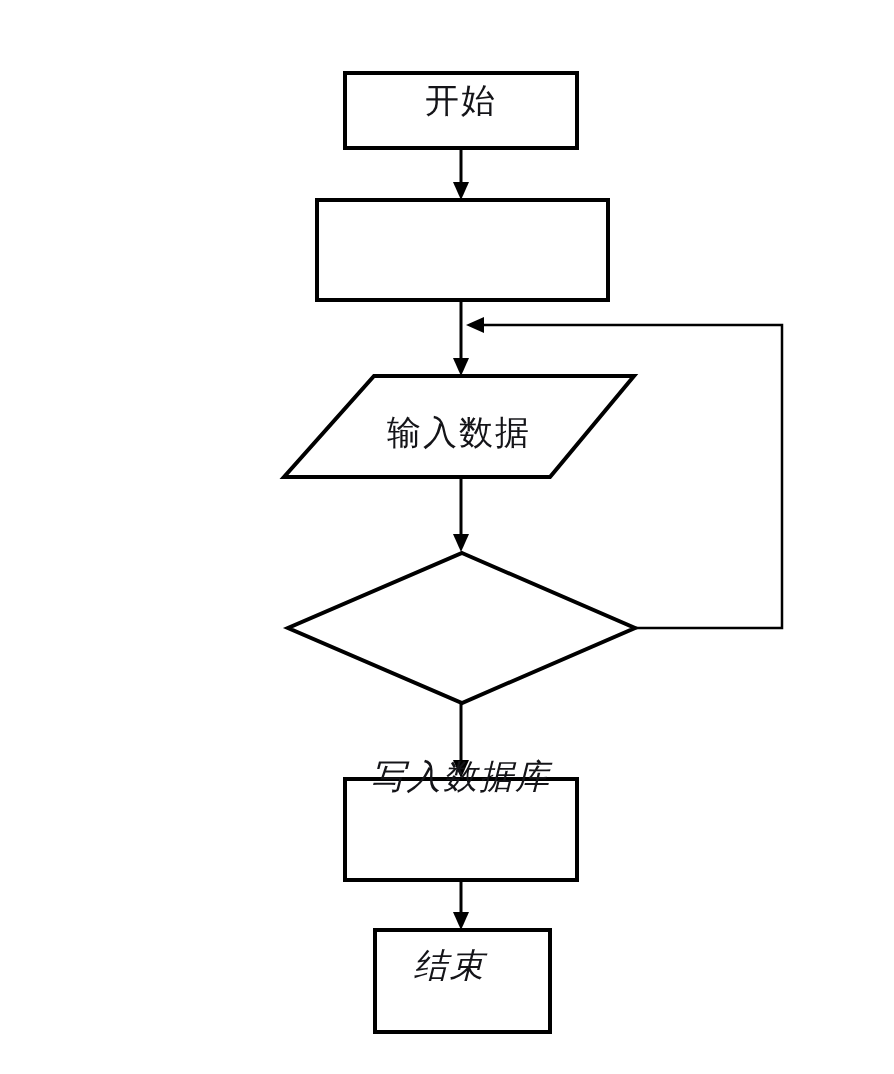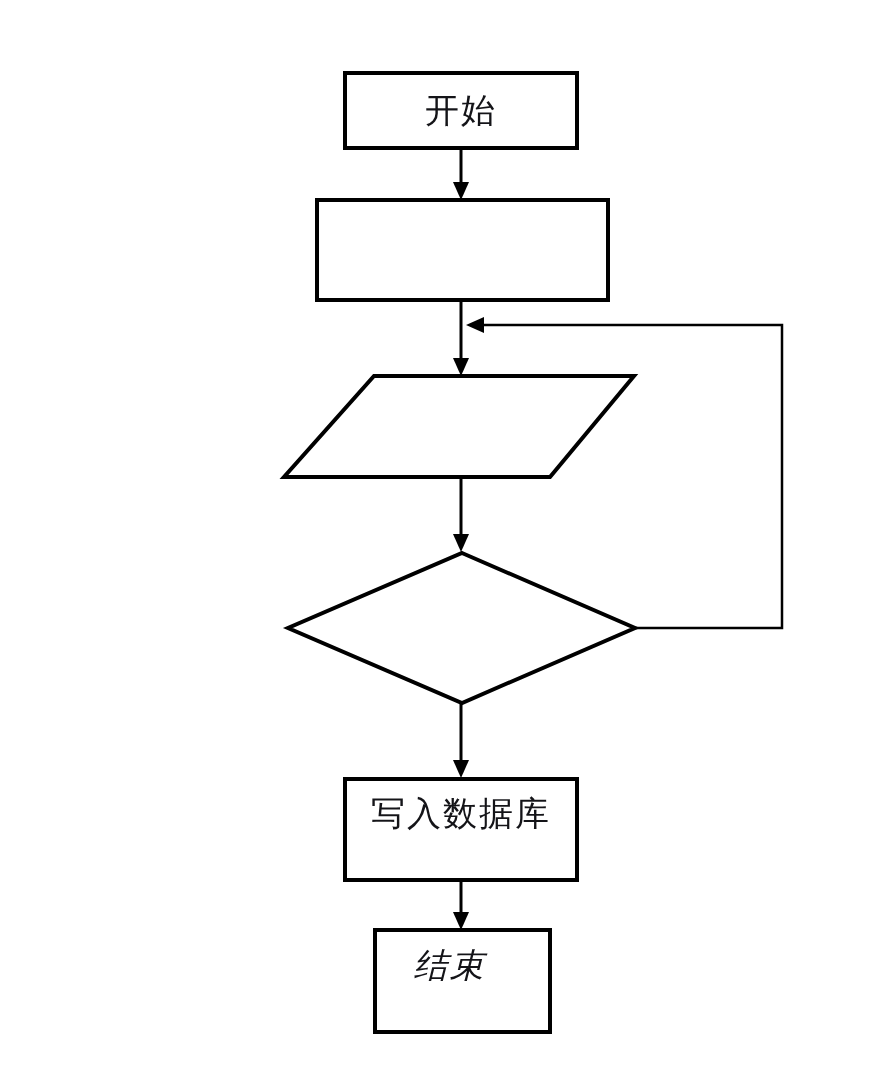--- a/index.html
+++ b/index.html
@@ -43,25 +43,25 @@
     position: absolute;
     display: flex;
     align-items: center;
     justify-content: center;
     font-size: 34px;
     letter-spacing: 2px;
     color: #141418;
     white-space: nowrap;
     pointer-events: none;
   }
-  #lbl-start    { left: 345px; top: 73px;  width: 232px; height: 75px;  }
+  #lbl-start    { left: 345px; top: 63px;  width: 232px; height: 75px;  }
   #lbl-auto     { left: 317px; top: 200px; width: 291px; height: 70px;  }
   #lbl-input    { left: 284px; top: 382px; width: 350px; height: 101px; }
   #lbl-validate { left: 288px; top: 548px; width: 347px; height: 150px; }
-  #lbl-write    { left: 345px; top: 779px; width: 232px; height: 70px;  }
+  #lbl-write    { left: 345px; top: 742px; width: 232px; height: 70px; font-style: italic;  }
   #lbl-end      { left: 362px; top: 930px; width: 175px; height: 72px; font-style: italic;  }
 </style>
 </head>
 <body>
 
 <div id="canvas">
 
   <svg id="diagram-svg" width="894" height="1074" viewBox="0 0 894 1074">
 
     <path class="loop-line" d="M 635 628 H 782 V 325 H 484"></path>
@@ -91,19 +91,20 @@
     <polygon class="shape" points="462,553 635,628 462,703 288,628"></polygon>
 
     <rect class="shape" x="345" y="779" width="232" height="101"></rect>
 
     <rect class="shape" x="375" y="930" width="175" height="102"></rect>
   </svg>
 
   <div class="node-label" id="lbl-start">开始</div>
 
 
+  <div class="node-label" id="lbl-input">输入数据</div>
 
 
   <div class="node-label" id="lbl-write">写入数据库</div>
 
   <div class="node-label" id="lbl-end">结束</div>
 
 </div>
 
 </body></html>

